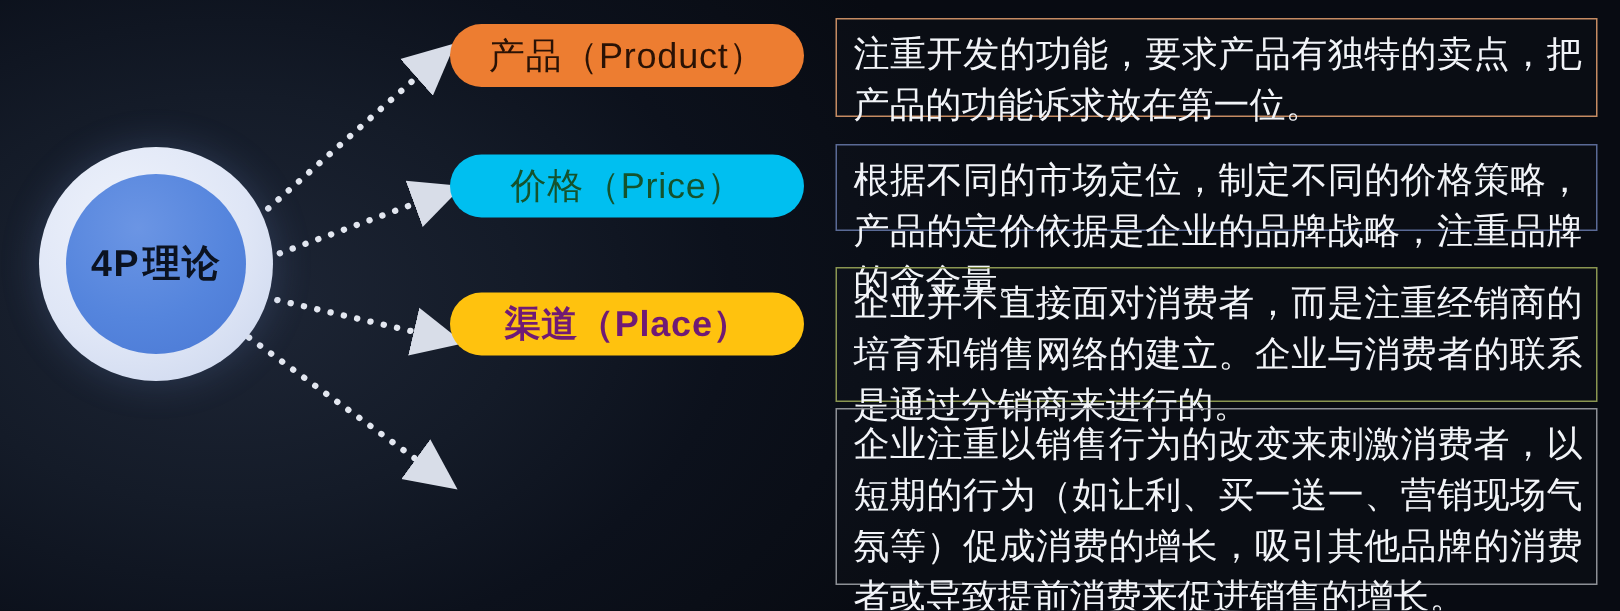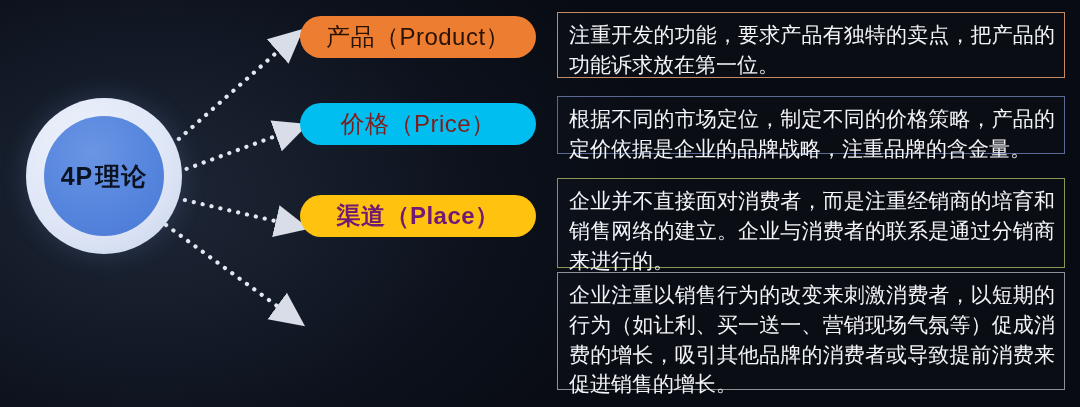--- a/index.html
+++ b/index.html
@@ -38,29 +38,29 @@
   }
 
   
   .pill {
     position:absolute; left:300px; width:236px; height:42px;
     border-radius:29px;
     display:flex; align-items:center; justify-content:center;
     font-size:24px; letter-spacing:0.5px; white-space:nowrap;
   }
   .pill-0 { top:16px;  background:#ED7D31; color:#2a1205; }
-  .pill-1 { top:103px; background:#00BFF0; color:#7f1d1d; }
+  .pill-1 { top:103px; background:#00BFF0; color:#14532d; }
   .pill-2 { top:195px; background:#FFC20E; color:#701a75;font-weight:bold; }
   .pill-3 { top:283px; background:#B5DC8C; color:#11250a; }
 
   
   .desc {
     position:absolute; left:557px; width:508px;
     border:1px solid #666; background:rgba(255,255,255,0.012);
-    color:#f2f4f8; font-size:21px; line-height:1.42;
+    color:#f2f4f8; font-size:24px; line-height:1.42;
     padding:7px 9px 8px 11px;
     text-align:justify;
   }
   .desc-0 { top:12px;  height:66px;  border-color:#C58B62; }
   .desc-1 { top:96px;  height:58px;  border-color:#5a6a96; }
   .desc-2 { top:178px; height:90px;  border-color:#8a9651; }
   .desc-3 { top:272px; height:118px; border-color:#8d9096; }
 </style>
 </head>
 <body>

